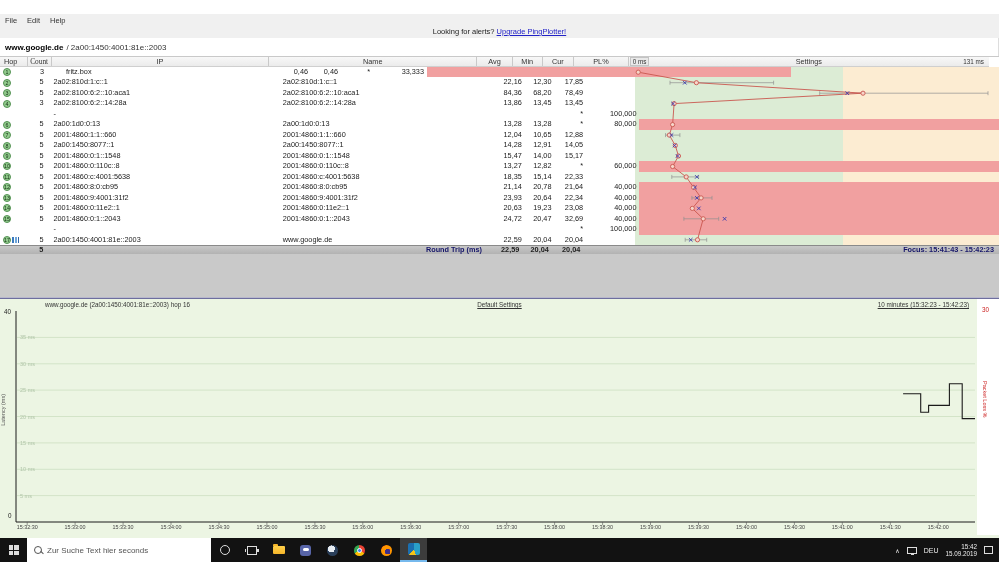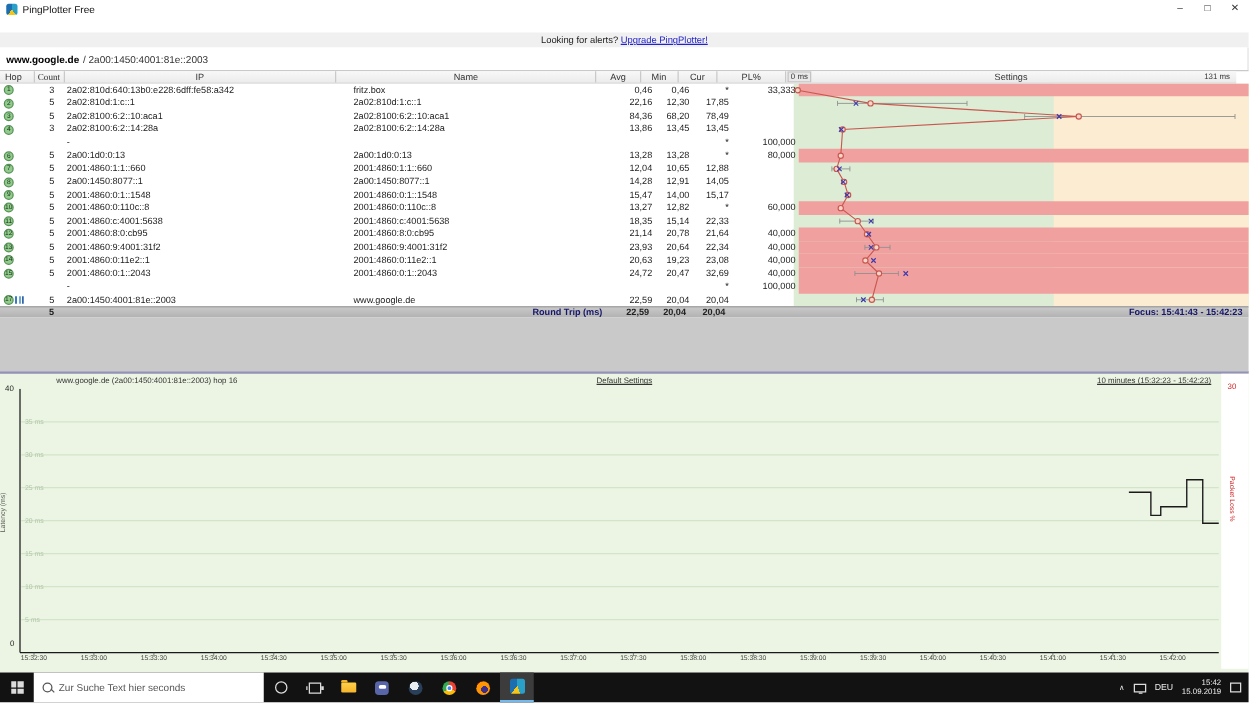--- a/index.html
+++ b/index.html
@@ -119,30 +119,26 @@
   .monitor::after{content:"";position:absolute;left:3px;bottom:-2px;width:3px;height:1px;background:#ddd;}
   .deu{font-size:7px;color:#eee;}
   .clock{text-align:right;font-size:6.3px;line-height:7px;color:#eee;}
   .action{width:9px;height:8px;border:1px solid #ddd;box-sizing:border-box;}
 </style>
 </head>
 <body>
 
 <div id="app">
 
-  <div class="titlebar">
-    <div class="appicon"></div>
-    <span class="apptitle">PingPlotter Free</span>
-    <div class="wincontrols">
-      <span class="wbtn">–</span>
-      <span class="wbtn">□</span>
-      <span class="wbtn">✕</span>
-    </div>
-  </div>
-
+
+  <div class="menubar" id="menubar">
+      <span class="menu-item">File</span>
+      <span class="menu-item">Edit</span>
+      <span class="menu-item">Help</span>
+    </div>
 
   <div class="alertbar">
     <span>Looking for alerts?</span>
     <a href="#">Upgrade PingPlotter!</a>
   </div>
 
   <div class="targetband">
     <div class="targetpanel">
       <b>www.google.de</b>
       <span>/</span>&nbsp;
@@ -169,21 +165,20 @@
   <div id="rows-wrap">
     <div class="lat-bg">
       <div class="lat-tan"></div>
     </div>
     <div id="rows">
         <div class="trow">
           <div class="c hop">
             <span class="badge">1</span>
           </div>
           <div class="c count">3</div>
-          <div class="c ip">2a02:810d:640:13b0:e228:6dff:fe58:a342</div>
           <div class="c name">fritz.box</div>
           <div class="c num">0,46</div>
           <div class="c num min">0,46</div>
           <div class="c num cur">*</div>
           <div class="c num pl">33,333</div>
           <div class="c lat band"></div>
         </div>
         <div class="trow">
           <div class="c hop">
             <span class="badge">2</span>

